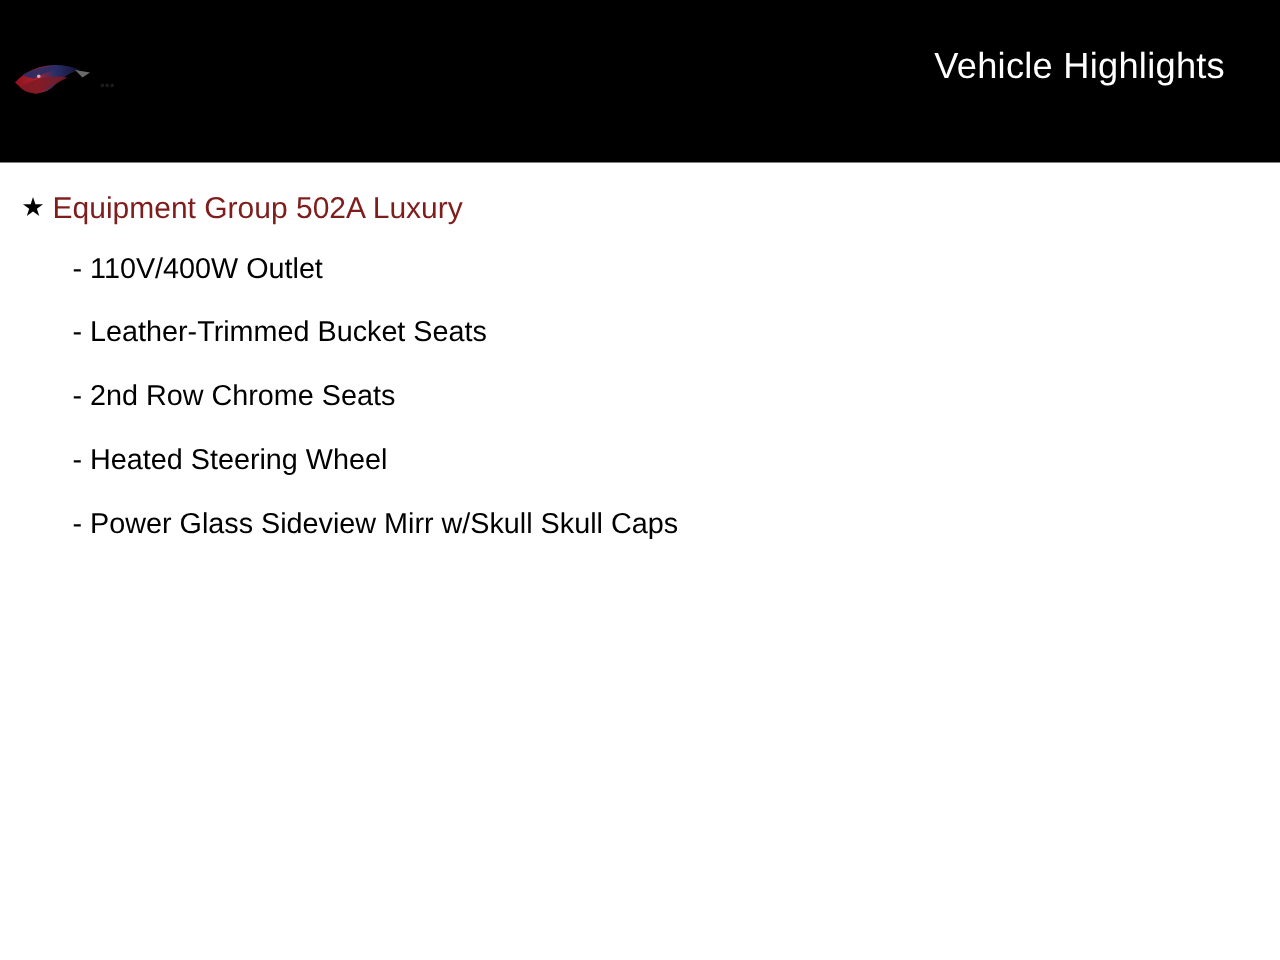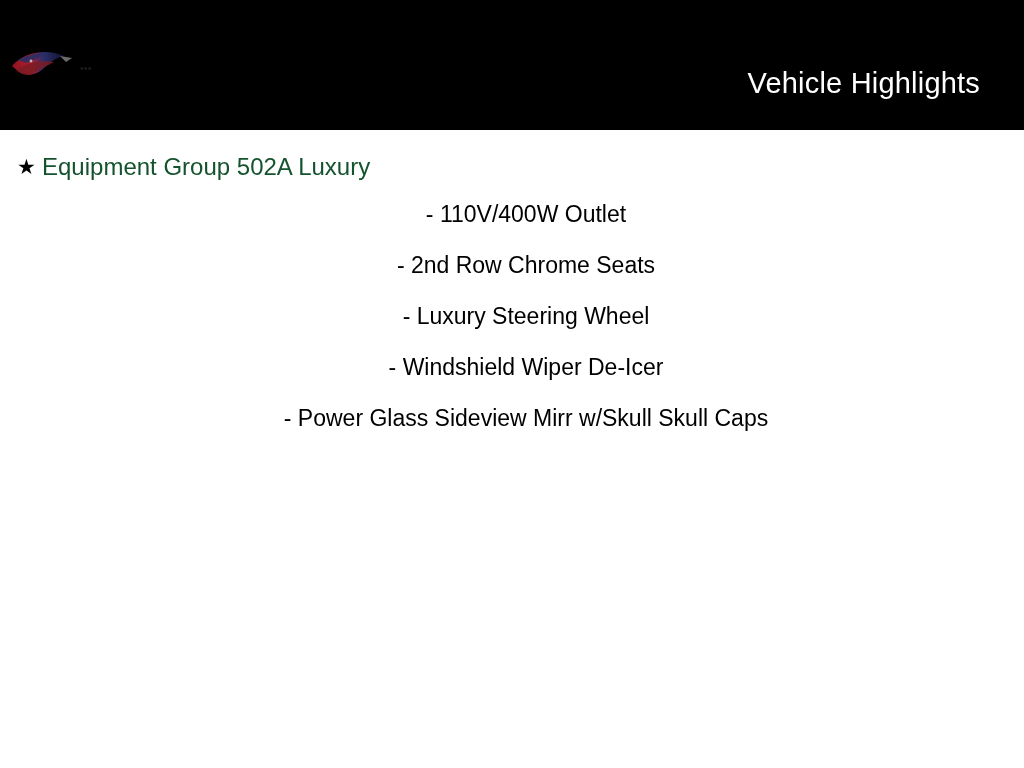--- a/index.html
+++ b/index.html
@@ -22,21 +22,21 @@
     position: absolute;
     left: 0;
     top: 0;
     width: 1024px;
     height: 130px;
     background: #000000;
   }
   .header-title {
     position: absolute;
     right: 44px;
-    top: 66px;
+    top: 36px;
     color: #ffffff;
     font-size: 29px;
     line-height: 34px;
     letter-spacing: 0.2px;
     white-space: nowrap;
   }
   .logo {
     position: absolute;
     left: 10px;
     top: 44px;
@@ -61,28 +61,27 @@
     min-width: 28px;
     color: #000000;
     font-size: 21px;
     line-height: 30px;
     text-align: left;
     padding-left: 3px;
   }
   .bullet-text {
     font-size: 24px;
     line-height: 30px;
-    color: #14532d;
+    color: #7f1d1d;
     white-space: nowrap;
   }
   .sub-row {
     display: flex;
     align-items: flex-start;
     margin: 0 0 21px 0;
-    justify-content: center;
   }
   .sub-spacer {
     width: 44px;
     min-width: 44px;
   }
   .sub-text {
     font-size: 23px;
     line-height: 30px;
     color: #000000;
     white-space: nowrap;
@@ -120,35 +119,35 @@
     <div class="bullet-row">
       <div class="star-icon">★</div>
       <div class="bullet-text">Equipment Group 502A Luxury</div>
     </div>
 
     <div class="sub-row">
       <div class="sub-spacer"></div>
       <div class="sub-text">- 110V/400W Outlet</div>
     </div>
 
+    <div class="sub-row">
+      <div class="sub-spacer"></div>
+      <div class="sub-text">- Leather-Trimmed Bucket Seats</div>
+    </div>
 
     <div class="sub-row">
       <div class="sub-spacer"></div>
       <div class="sub-text">- 2nd Row Chrome Seats</div>
     </div>
 
     <div class="sub-row">
       <div class="sub-spacer"></div>
-      <div class="sub-text">- Luxury Steering Wheel</div>
+      <div class="sub-text">- Heated Steering Wheel</div>
     </div>
 
-    <div class="sub-row">
-      <div class="sub-spacer"></div>
-      <div class="sub-text">- Windshield Wiper De-Icer</div>
-    </div>
 
 
     <div class="sub-row">
       <div class="sub-spacer"></div>
       <div class="sub-text">- Power Glass Sideview Mirr w/Skull Skull Caps</div>
     </div>
 
   </div>
 </div>
 

